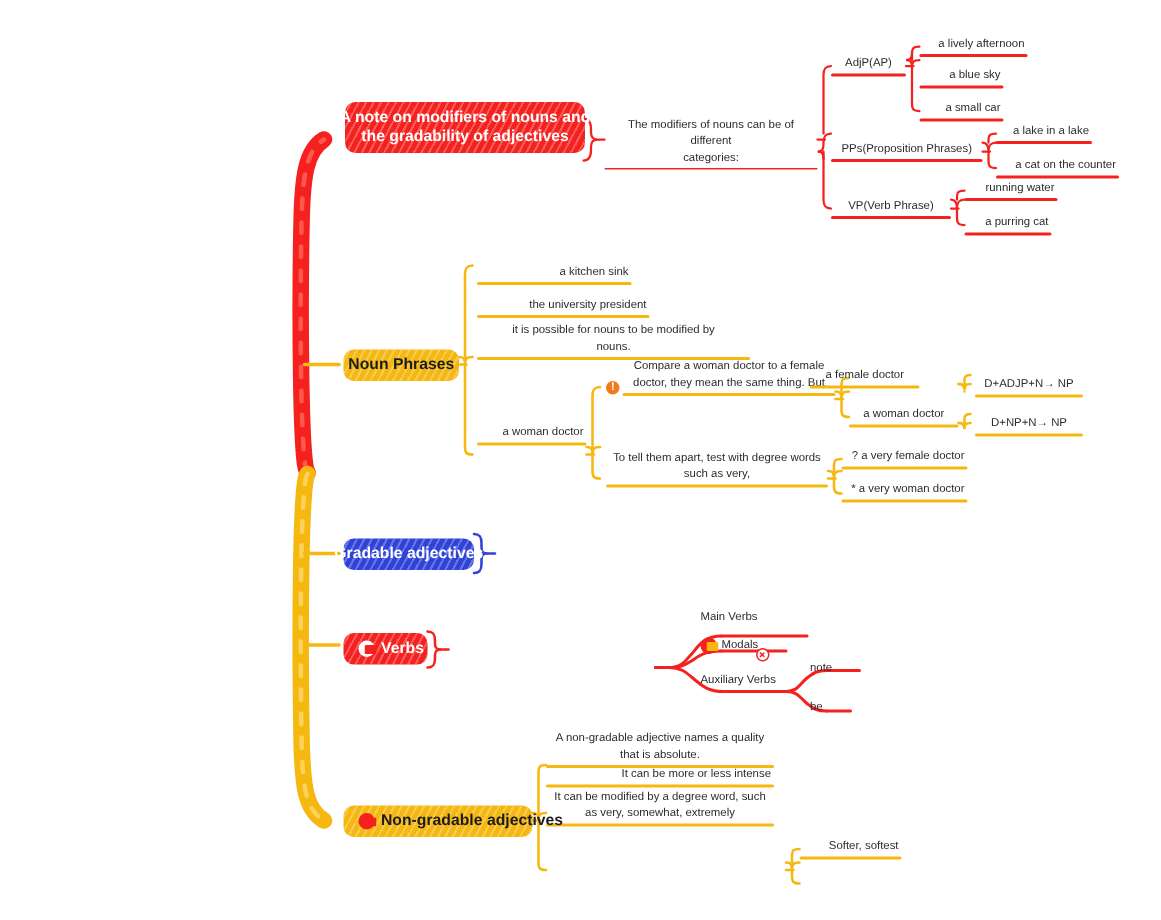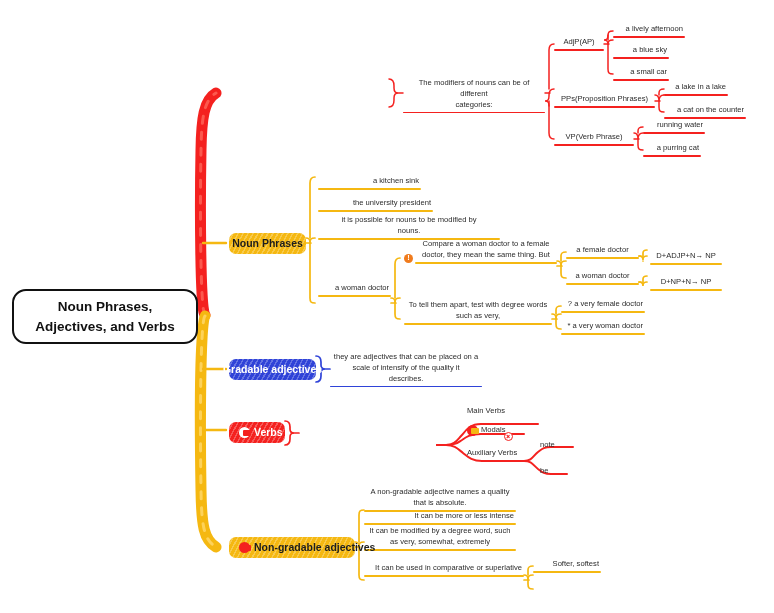--- a/index.html
+++ b/index.html
@@ -239,27 +239,28 @@
       <path d="M359,547 L359,575 C359,579 360,580 364,580"></path>
     </g>
     <g fill="none" stroke="#f5b811" stroke-width="1.7" stroke-linecap="round">
       <path d="M524,580 L529,580"></path>
       <path d="M533,575 C529,575 528,576 528,580 C528,576 527,575 524,575"></path>
       <path d="M528,575 L528,570 C528,567 529,566 533,566"></path>
       <path d="M528,580 L528,584 C528,588 529,589 533,589"></path>
     </g>
   </svg>
 
-  <div class="root-node">
-    <div class="rt">
-      <span>Noun Phrases,</span><br>
-      <span>Adjectives, and Verbs</span>
-    </div>
-  </div>
-
+
+  <div class="pill red" style="left:230px;top:68px;width:160px;height:34px;
+       justify-content:center;">
+    <span class="pl" style="text-align:center;">
+      <span>A note on modifiers of nouns and</span><br>
+      <span>the gradability of adjectives</span>
+    </span>
+  </div>
 
   <div class="leaf c-red align-center" style="left:403px;top:78px;width:142px;">
     <div class="lt">
       <span>The modifiers of nouns can be of different</span><br>
       <span>categories:</span>
     </div>
     <div class="ul"></div>
   </div>
 
   <div class="leaf c-red align-center" style="left:554px;top:37px;width:50px;">
@@ -333,21 +334,21 @@
 
   <div class="warn" style="left:404px;top:254px;"></div>
   <div class="leaf c-yellow align-center" style="left:415px;top:239px;width:142px;">
     <div class="lt">
       <span>Compare a woman doctor to a female</span><br>
       <span>doctor, they mean the same thing. But</span><br>
     </div>
     <div class="ul"></div>
   </div>
 
-  <div class="leaf c-yellow align-center" style="left:566px;top:245px;width:73px;">
+  <div class="leaf c-yellow align-center" style="left:540px;top:245px;width:73px;">
     <div class="lt">a female doctor</div>
     <div class="ul"></div>
   </div>
   <div class="leaf c-yellow align-center" style="left:566px;top:271px;width:73px;">
     <div class="lt">a woman doctor</div>
     <div class="ul"></div>
   </div>
   <div class="leaf c-yellow align-center" style="left:650px;top:251px;width:72px;">
     <div class="lt">D+ADJP+N→ NP</div>
     <div class="ul"></div>
@@ -368,28 +369,20 @@
     <div class="lt">? a very female doctor</div>
     <div class="ul"></div>
   </div>
   <div class="leaf c-yellow align-left" style="left:561px;top:321px;width:84px;">
     <div class="lt">* a very woman doctor</div>
     <div class="ul"></div>
   </div>
 
   <div class="pill blue" style="left:229px;top:359px;width:87px;height:21px;justify-content:center;">
     <span class="pl">Gradable adjectives</span>
-  </div>
-  <div class="leaf c-blue align-center" style="left:330px;top:352px;width:152px;">
-    <div class="lt">
-      <span>they are adjectives that can be placed on a</span><br>
-      <span>scale of intensify of the quality it</span><br>
-      <span>describes.</span>
-    </div>
-    <div class="ul"></div>
   </div>
 
   <div class="pill red" style="left:229px;top:422px;width:56px;height:21px;">
     <span class="picon onwhite"></span>
     <span class="pl">Verbs</span>
   </div>
 
   <div class="plainleaf" style="left:467px;top:406px;">
     <div class="lt">Main Verbs</div>
   </div>
@@ -424,23 +417,19 @@
     <div class="lt">It can be more or less intense</div>
     <div class="ul"></div>
   </div>
   <div class="leaf c-yellow align-center" style="left:364px;top:526px;width:152px;">
     <div class="lt">
       <span>It can be modified by a degree word, such</span><br>
       <span>as very, somewhat, extremely</span>
     </div>
     <div class="ul"></div>
   </div>
-  <div class="leaf c-yellow align-left" style="left:364px;top:563px;width:160px;">
-    <div class="lt">It can be used in comparative or superlative</div>
-    <div class="ul"></div>
-  </div>
 
   <div class="leaf c-yellow align-left" style="left:533px;top:559px;width:68px;">
     <div class="lt">Softer, softest</div>
     <div class="ul"></div>
   </div>
 
 </div>
 
 </body></html>

